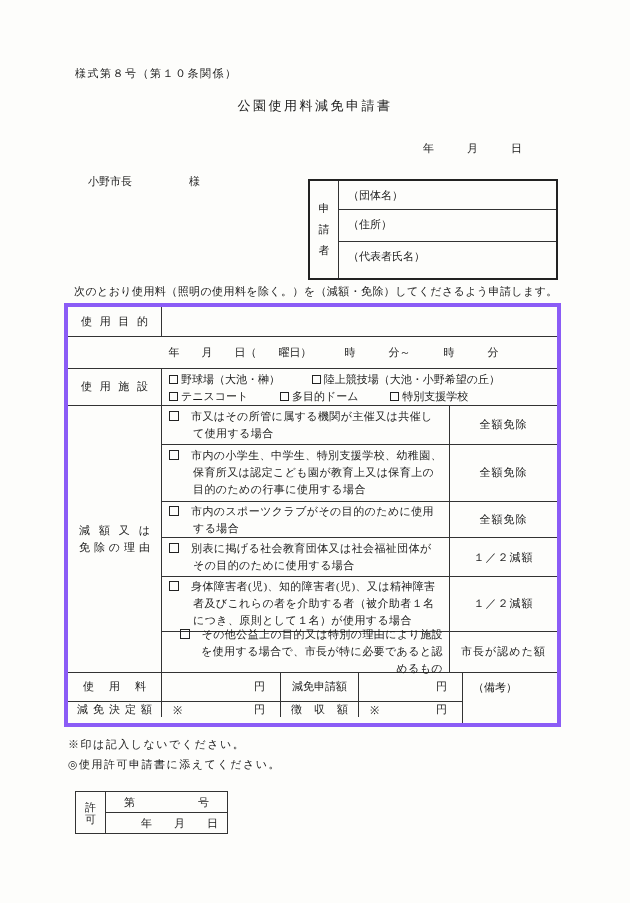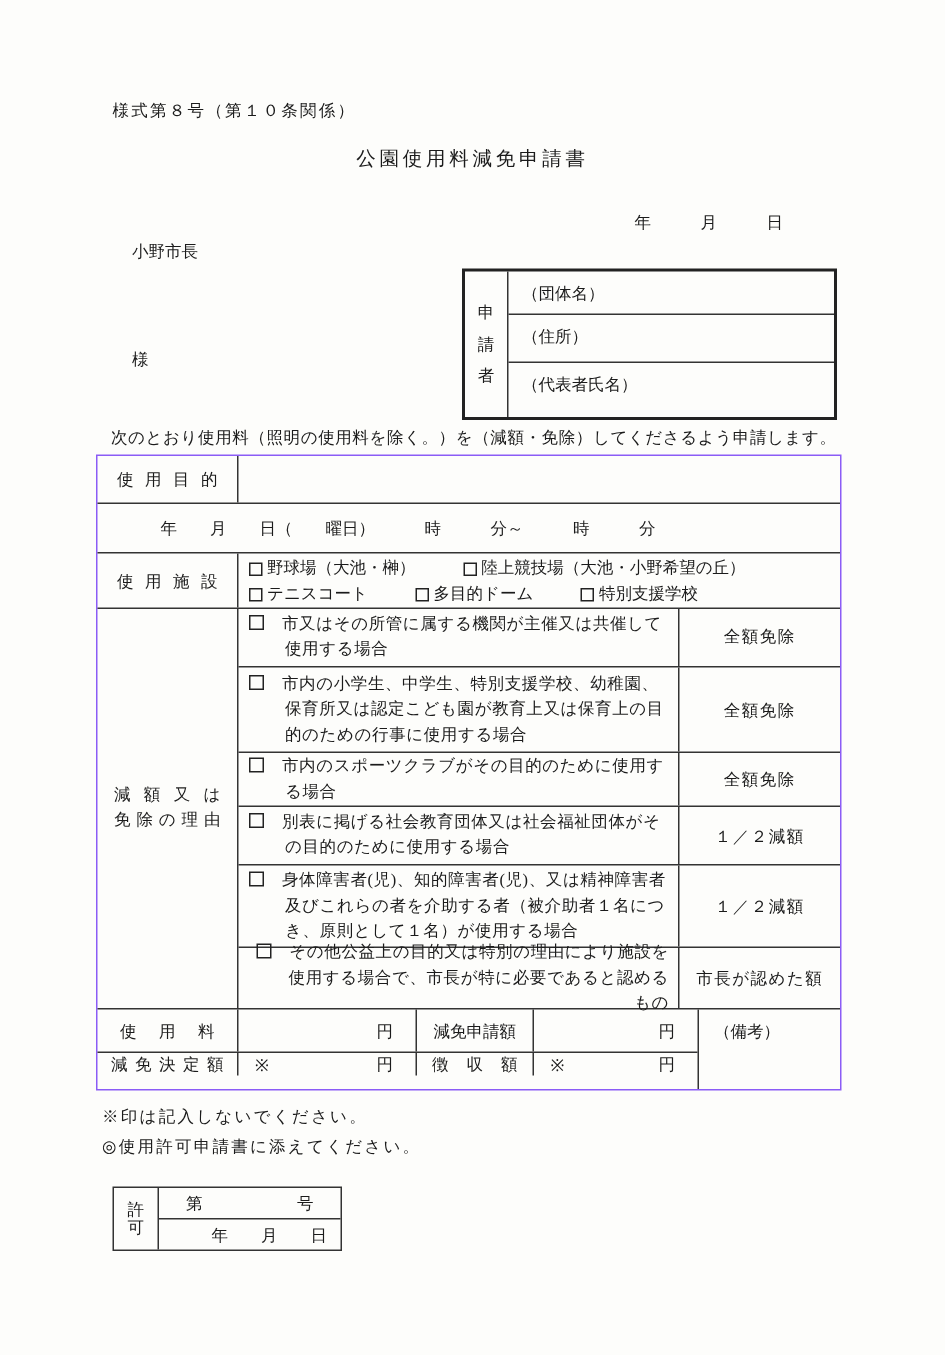--- a/index.html
+++ b/index.html
@@ -8,38 +8,38 @@
     background:#fdfdfb;color:#1b1b1b;
     font-family:"Liberation Serif","DejaVu Serif",serif;
     font-size:11px;overflow:hidden;
   }
   *{box-sizing:border-box;}
 
   .abs{position:absolute;}
   #form-number{left:75px;top:66px;letter-spacing:1.5px;}
   #doc-title{left:0;right:0;top:97px;text-align:center;font-size:13px;letter-spacing:2.5px;}
   #date-line{left:423px;top:141px;}
-  #addressee-row{left:88px;top:160px;display:flex;gap:57px;flex-direction:column;}
+  #addressee-row{left:88px;top:174px;display:flex;gap:57px;}
 
   
   .applicant-box{left:308px;top:179px;width:250px;height:101px;border:2px solid #222;display:flex;background:#fdfdfb;}
   .app-label{width:29px;border-right:1px solid #333;display:flex;flex-direction:column;align-items:center;justify-content:center;gap:6px;}
   .app-fields{flex:1;display:flex;flex-direction:column;}
   .app-field{border-bottom:1px solid #333;padding:7px 0 0 9px;}
   .app-field:last-child{border-bottom:none;flex:1;}
 
   #intro{left:74px;top:284px;letter-spacing:0.4px;white-space:nowrap;}
 
   
-  .mtable{left:64px;top:303px;width:497px;height:424px;border:1px solid #8b5cf6;display:flex;flex-direction:column;background:#fdfdfb;}
+  .mtable{left:64px;top:303px;width:497px;height:424px;border:4px solid #8b5cf6;display:flex;flex-direction:column;background:#fdfdfb;}
   .mrow{display:flex;border-bottom:1px solid #333;}
   .mrow:last-child{border-bottom:none;}
   .mlabel{width:94px;border-right:1px solid #333;display:flex;align-items:center;}
   .jspan{flex:1;text-align:justify;text-align-last:justify;padding:0 13px;}
-  .mval{flex:1;display:flex;align-items:center;}
+  .mval{flex:1;display:flex;align-items:center;justify-content:center;}
 
   .fac-val{flex:1;padding:2px 0 0 7px;display:block;}
   .fac-line{height:17px;line-height:17px;white-space:nowrap;}
   .fac-item{display:inline-flex;align-items:center;margin-right:29px;}
   .cb{display:inline-block;width:9px;height:9px;border:1px solid #222;margin-right:3px;flex:0 0 auto;}
 
   
   .reason-head{flex-direction:column;justify-content:center;}
   .reason-head .jspan{flex:0 0 auto;width:100%;line-height:17px;}
   .reason-rows{flex:1;display:flex;flex-direction:column;}

